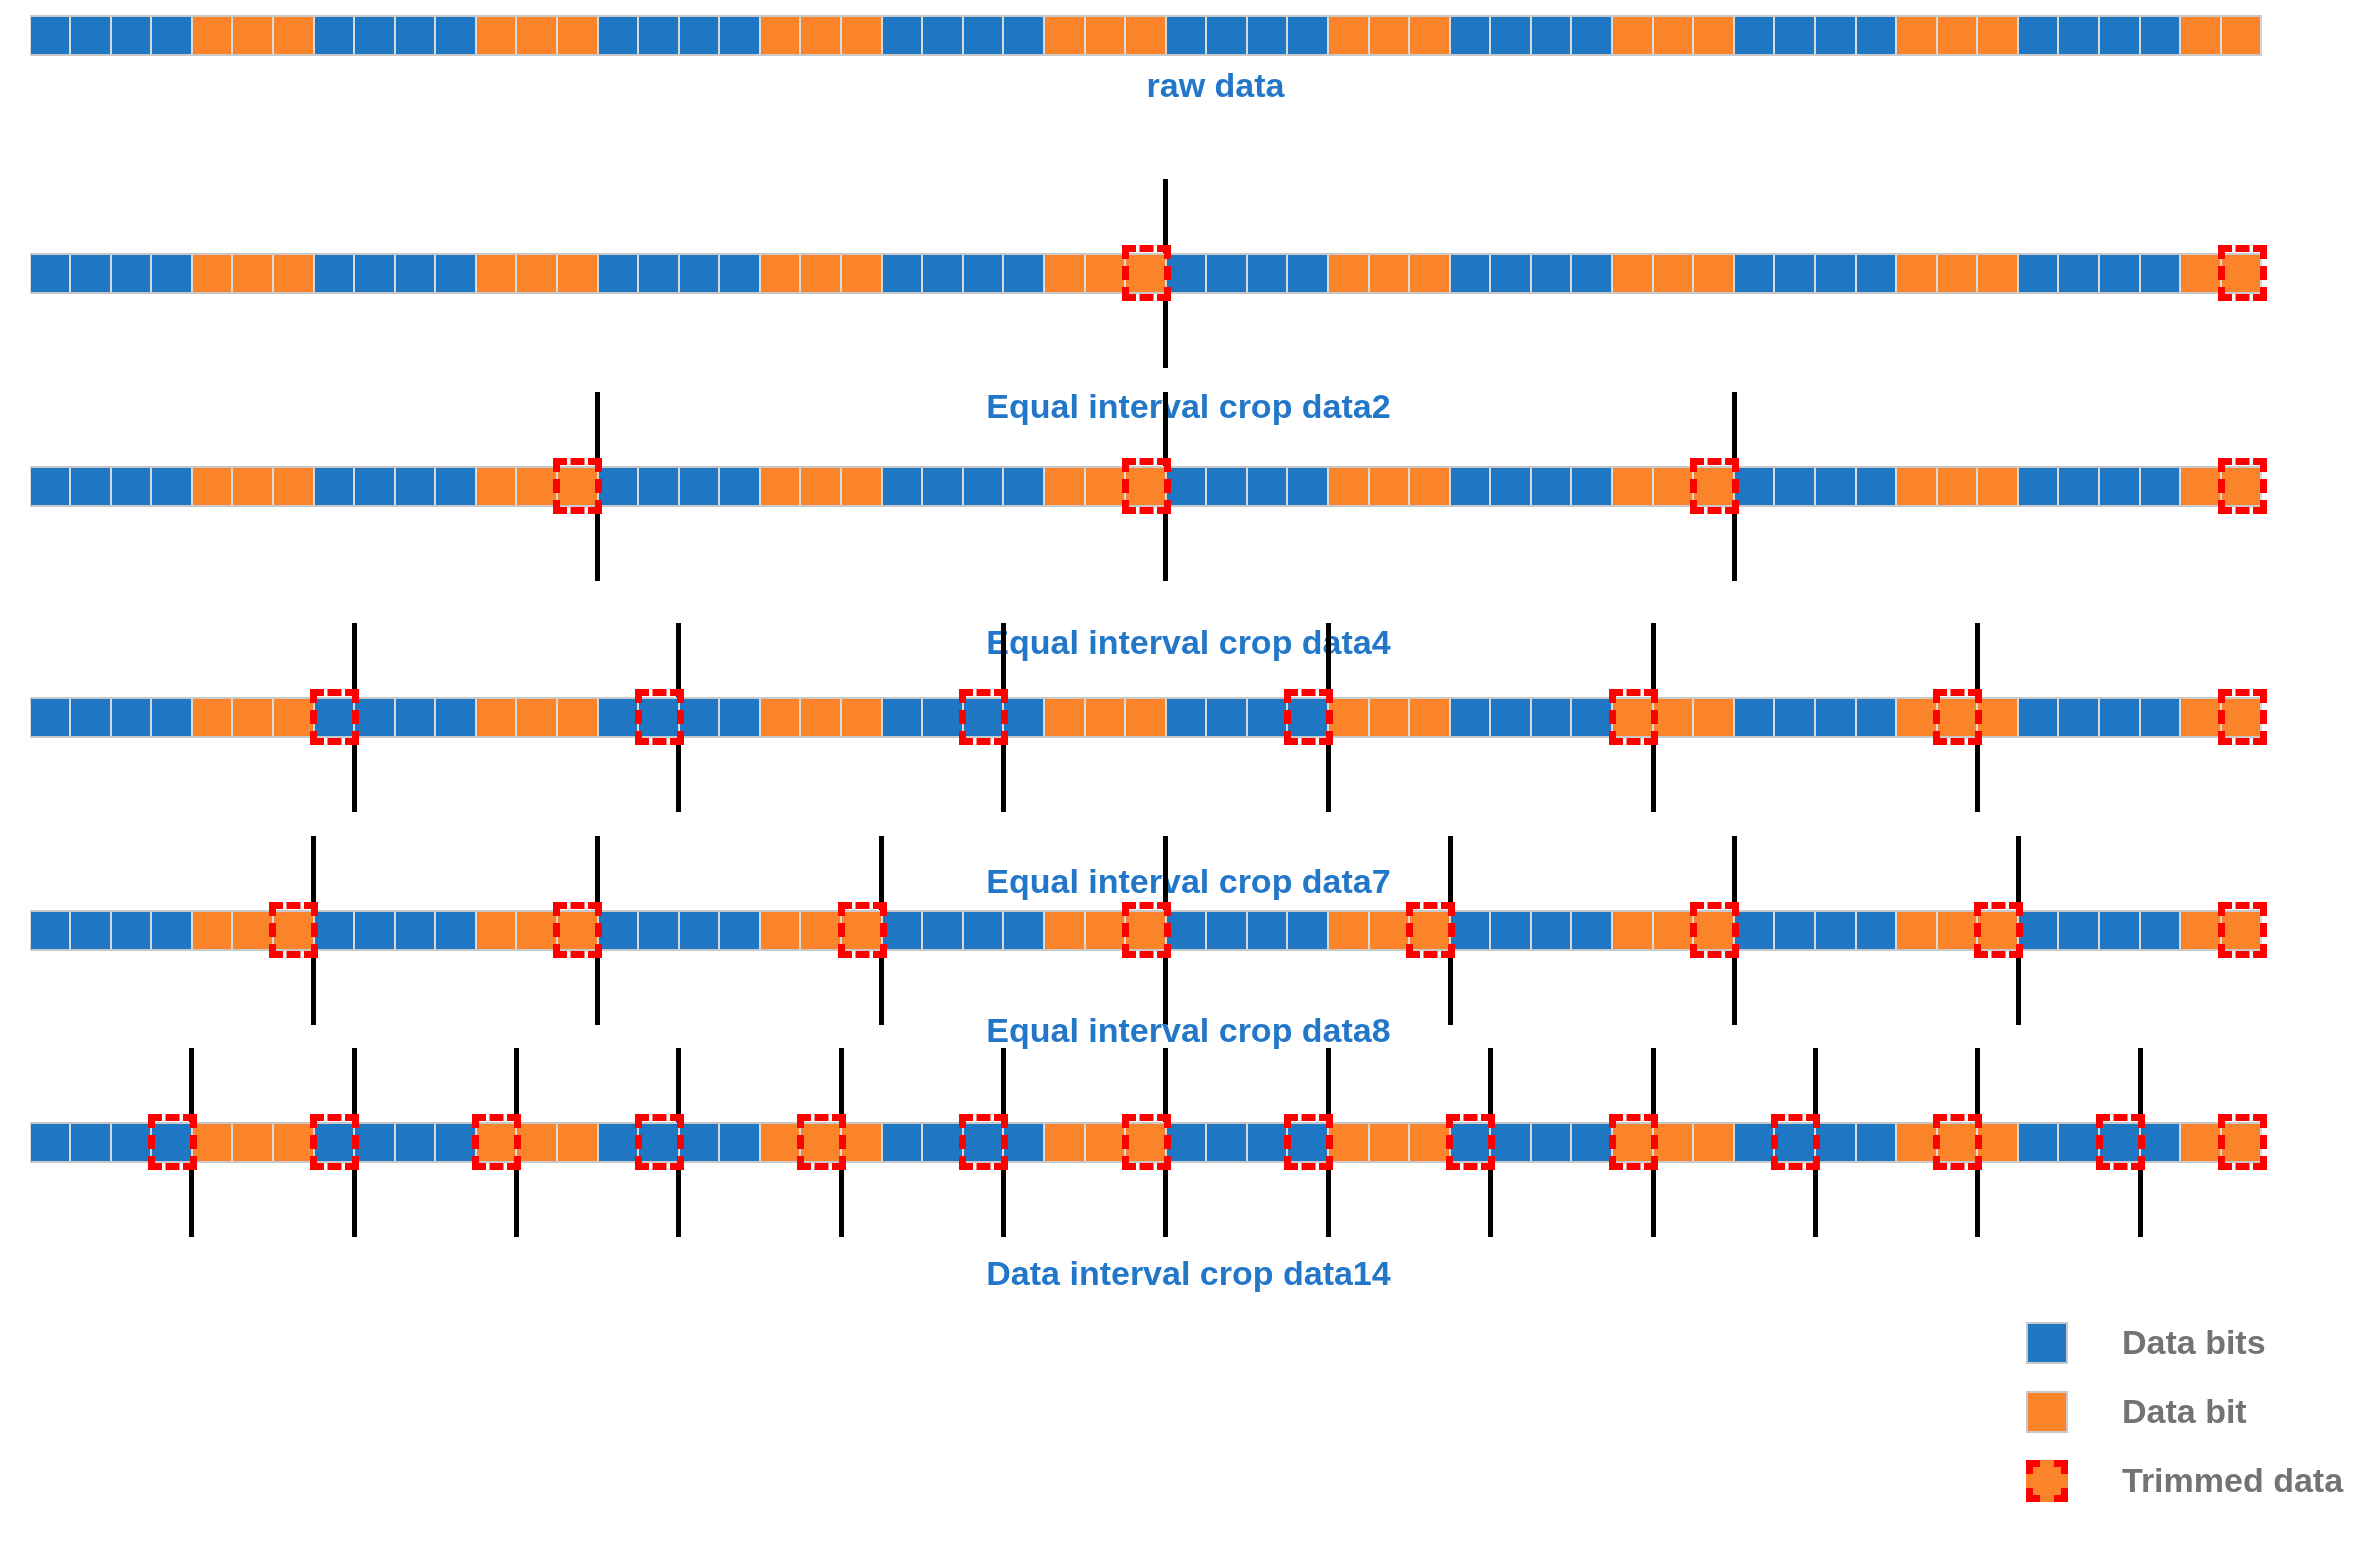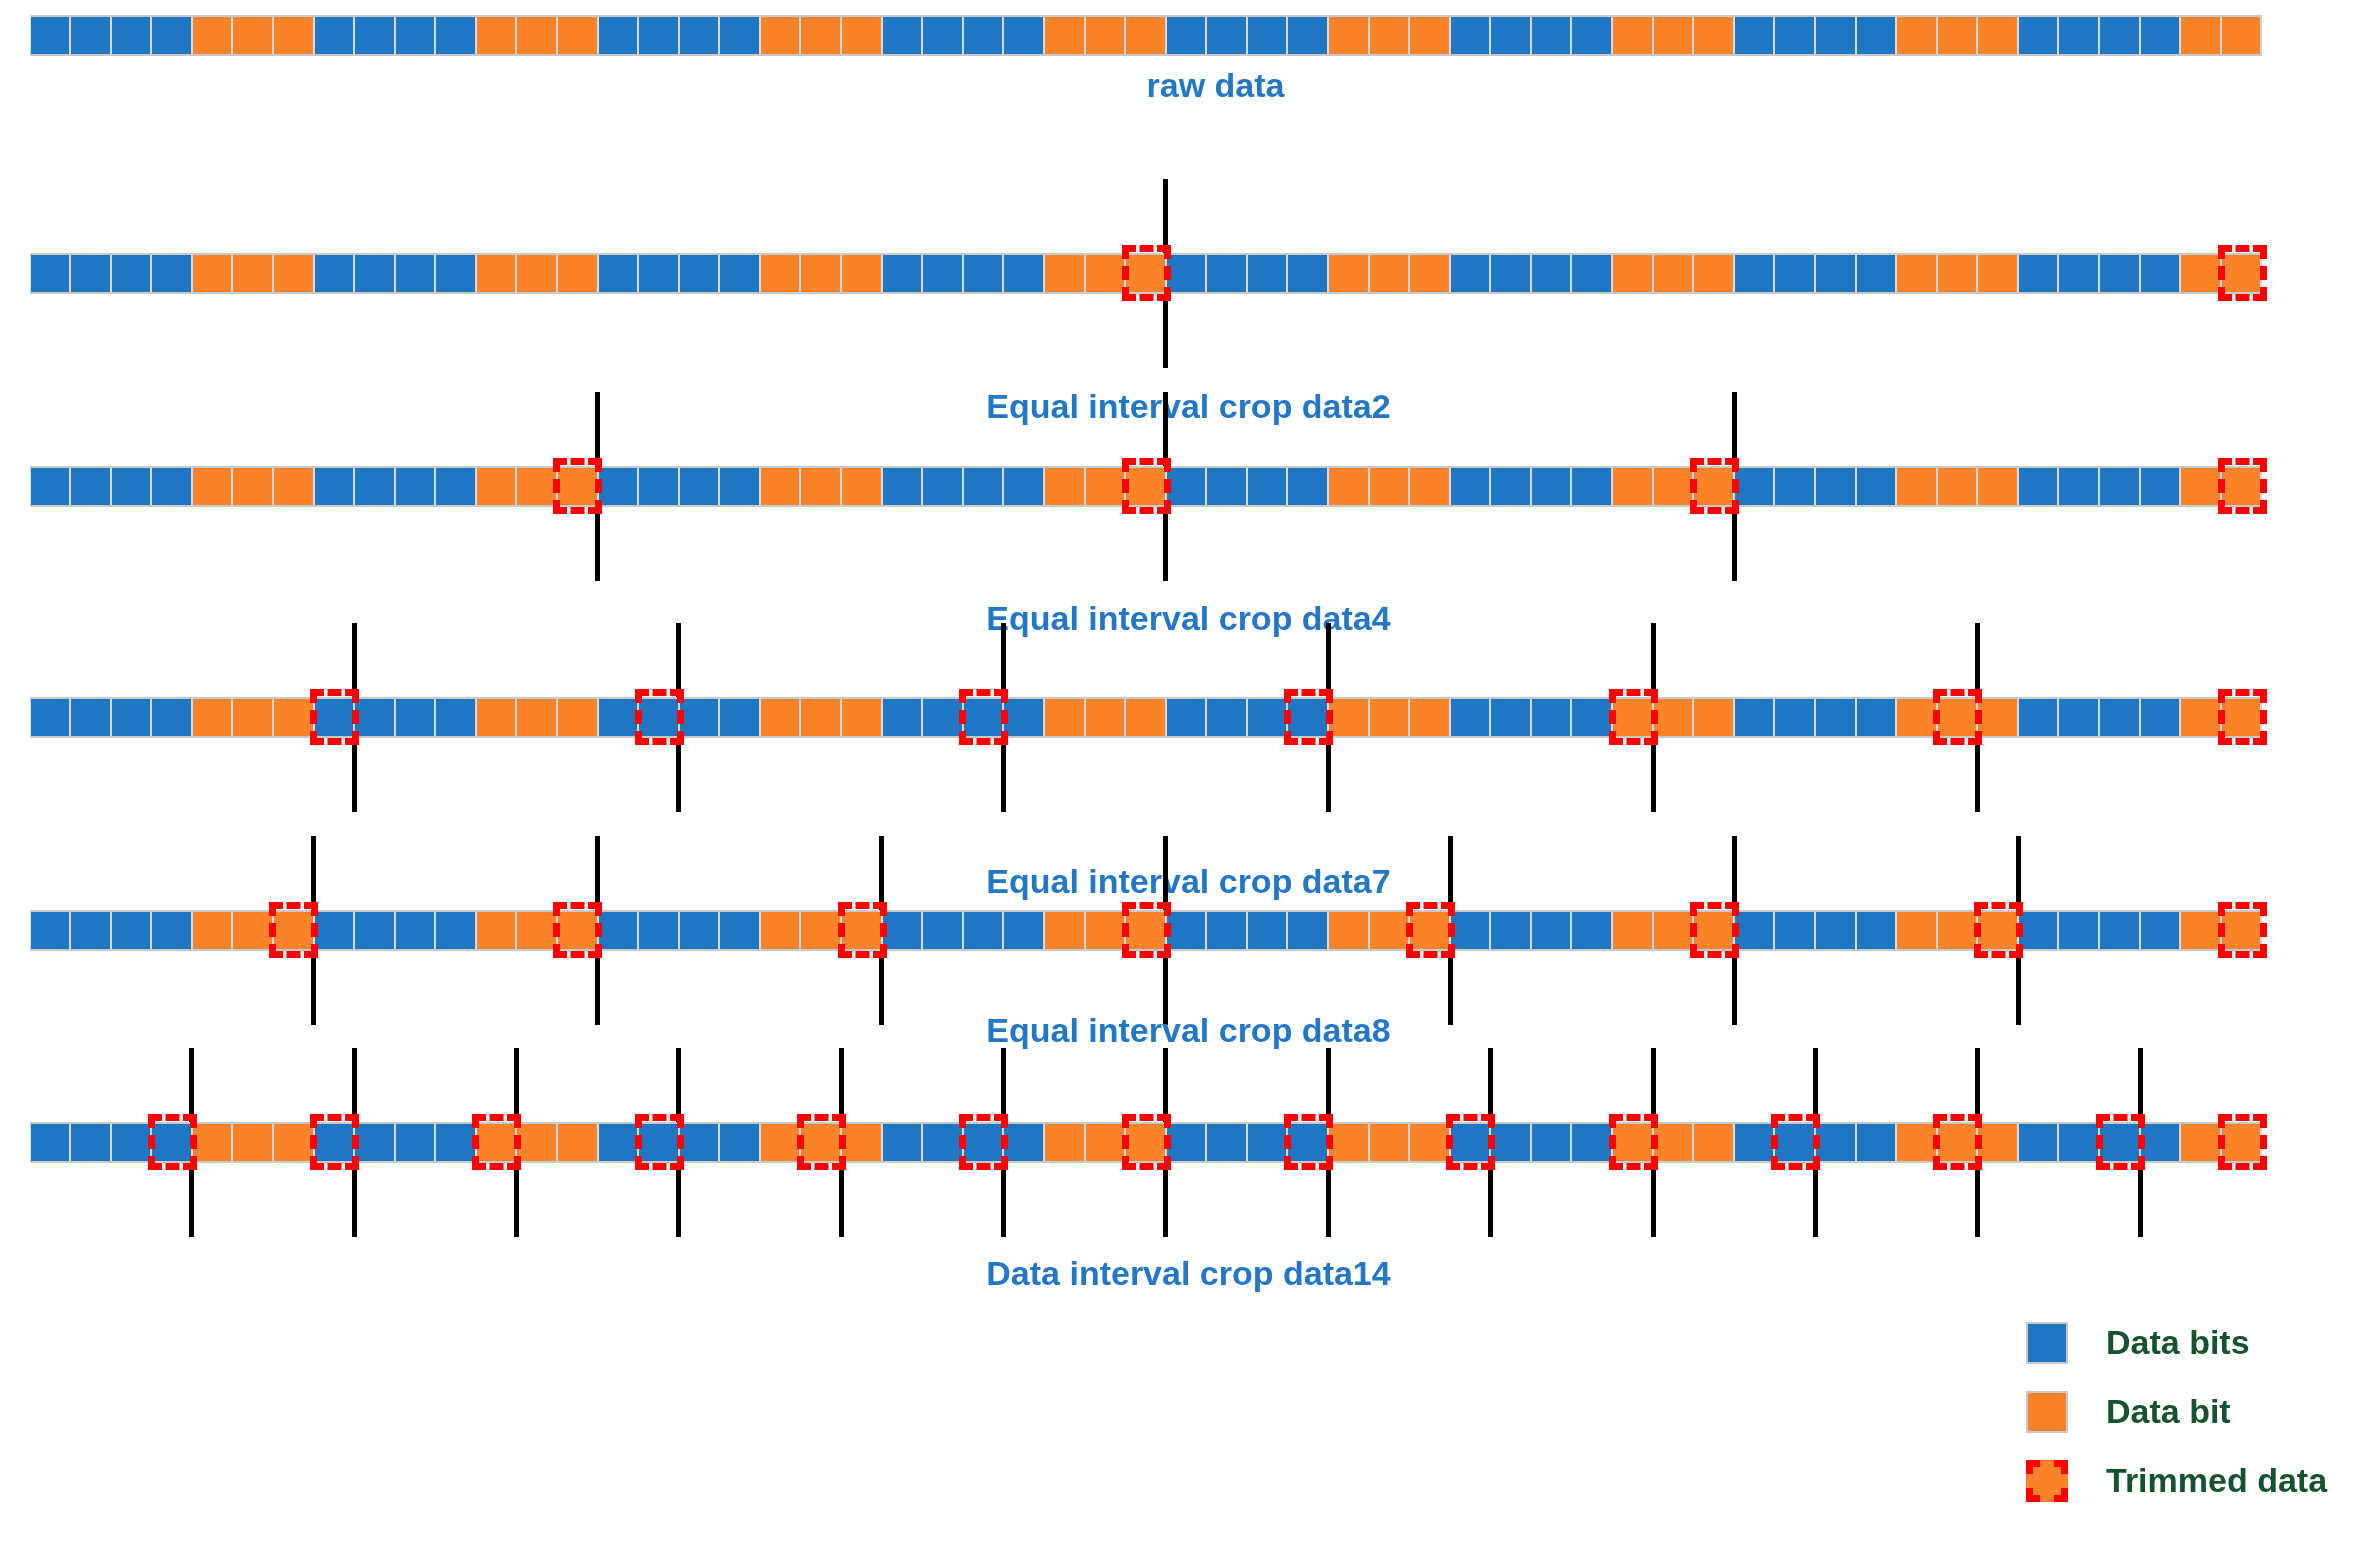--- a/index.html
+++ b/index.html
@@ -109,22 +109,22 @@
     flex: 0 0 auto;
     position: relative;
   }
   .swatch.data  { background: #1f77c4; }
   .swatch.check { background: #fb8329; }
   .swatch.trimmed {
     background: #fb8329;
     border: 7.6px dashed #fe0000;
   }
   .legend-label {
-    margin-left: 38px;
-    color: #14532d;
+    margin-left: 54px;
+    color: #737373;
     font-weight: bold;
     font-size: 34px;
     white-space: nowrap;
   }
 </style>
 </head>
 <body>
 
 <div id="stage">
 
@@ -316,21 +316,21 @@
             <div class="cell data"></div>
             <div class="cell data"></div>
             <div class="cell check"></div>
             <div class="cell check"></div>
           </div>
           <div class="trim" style="left: 523px; width: 49px;"></div>
           <div class="trim" style="left: 1092px; width: 49px;"></div>
           <div class="trim" style="left: 1660px; width: 49px;"></div>
           <div class="trim" style="left: 2188px; width: 49px;"></div>
         </div>
-        <div class="caption" style="top: 599px;">Equal interval crop data4</div>
+        <div class="caption" style="top: 623px;">Equal interval crop data4</div>
       </div>
       <div class="band" style="top: 0px;">
         <div class="strip-wrap" style="top: 697px;">
           <div class="divider" style="left: 322px; top: -74px; height: 189px;"></div>
           <div class="divider" style="left: 646px; top: -74px; height: 189px;"></div>
           <div class="divider" style="left: 971px; top: -74px; height: 189px;"></div>
           <div class="divider" style="left: 1296px; top: -74px; height: 189px;"></div>
           <div class="divider" style="left: 1621px; top: -74px; height: 189px;"></div>
           <div class="divider" style="left: 1945px; top: -74px; height: 189px;"></div>
           <div class="strip">

